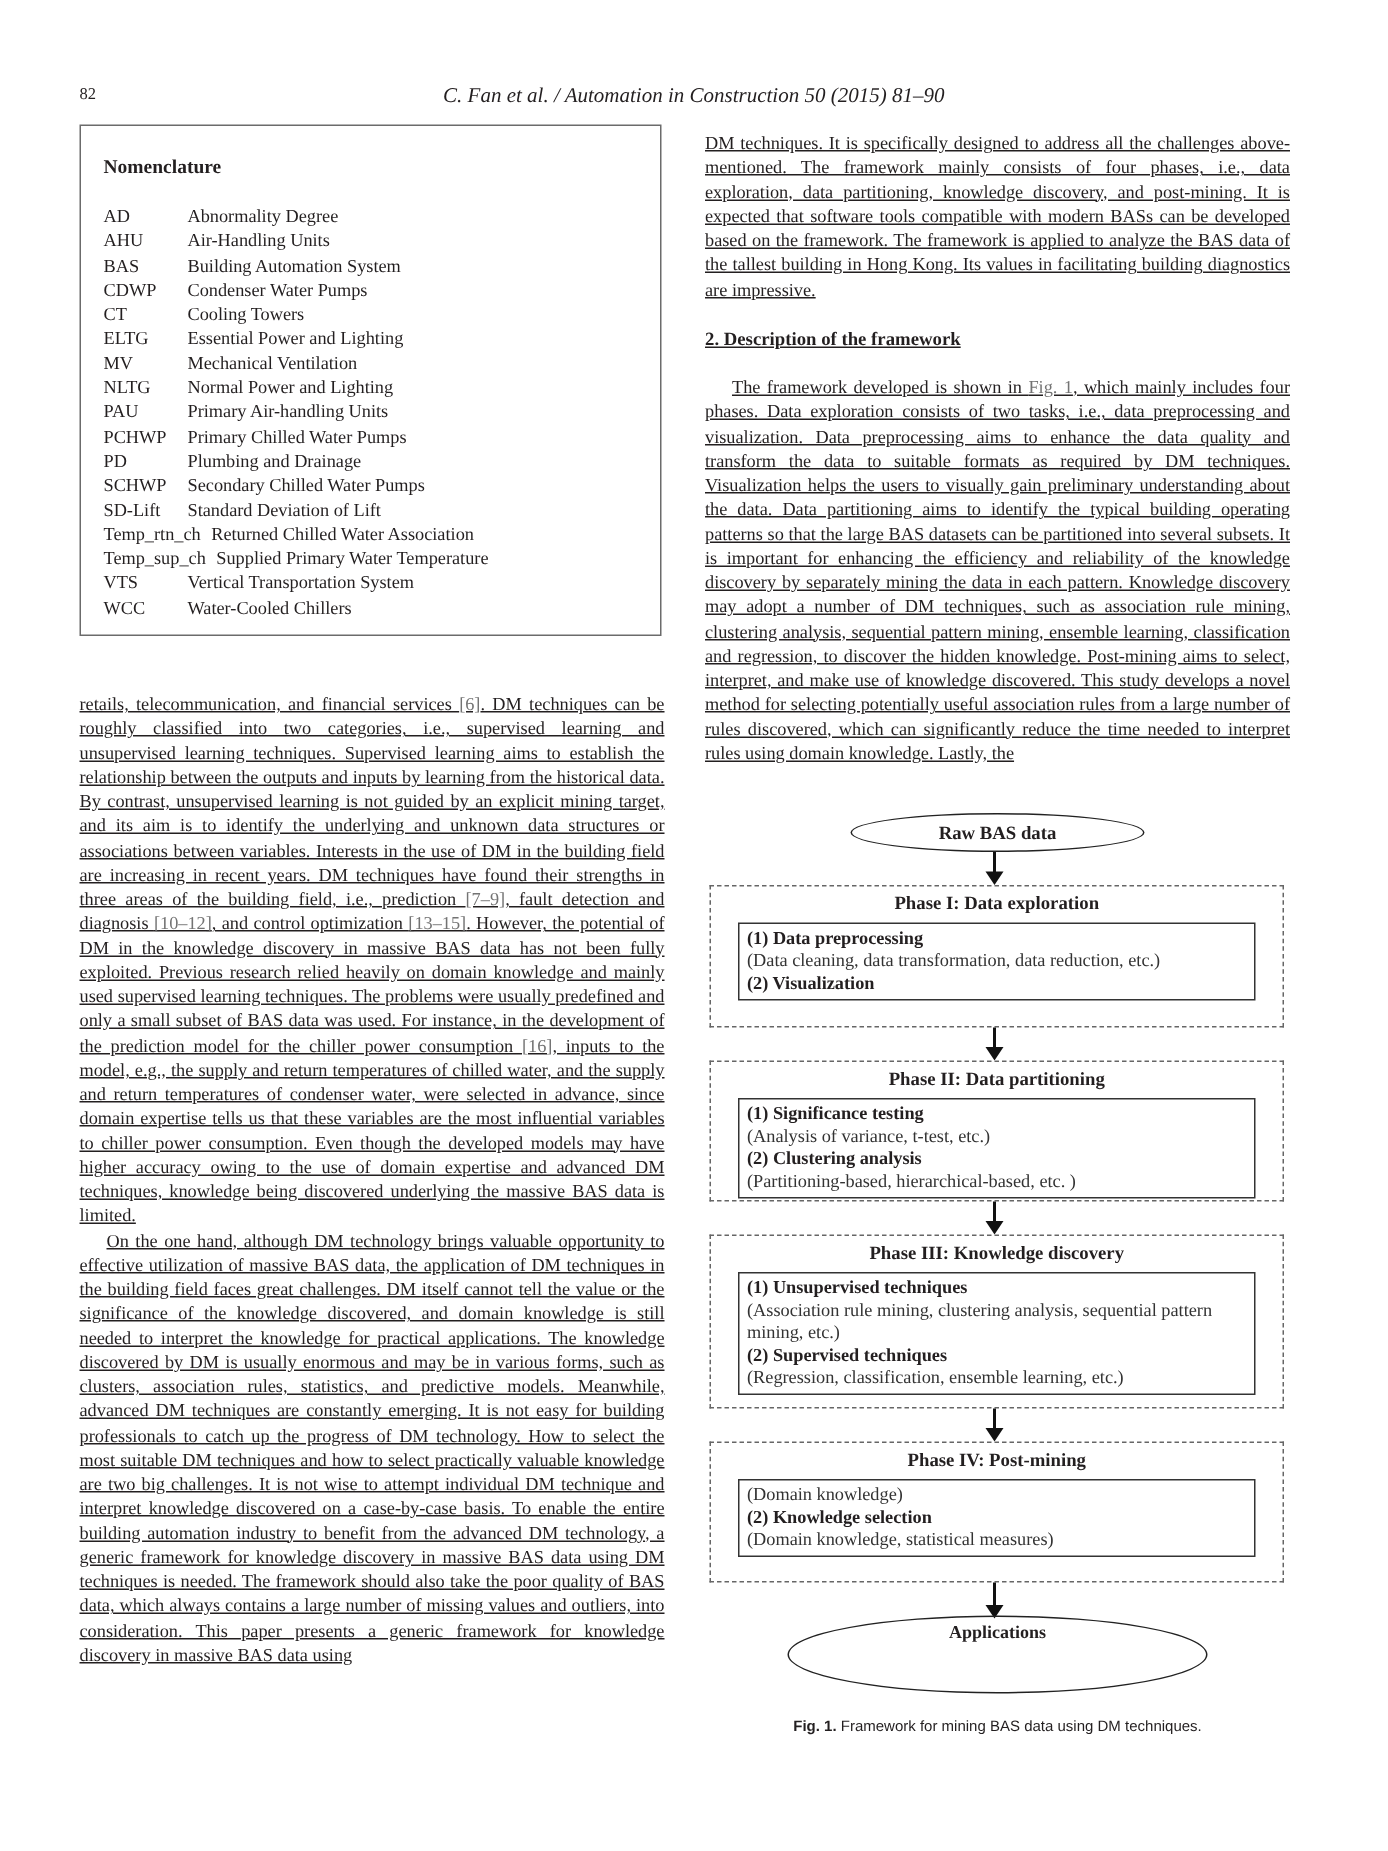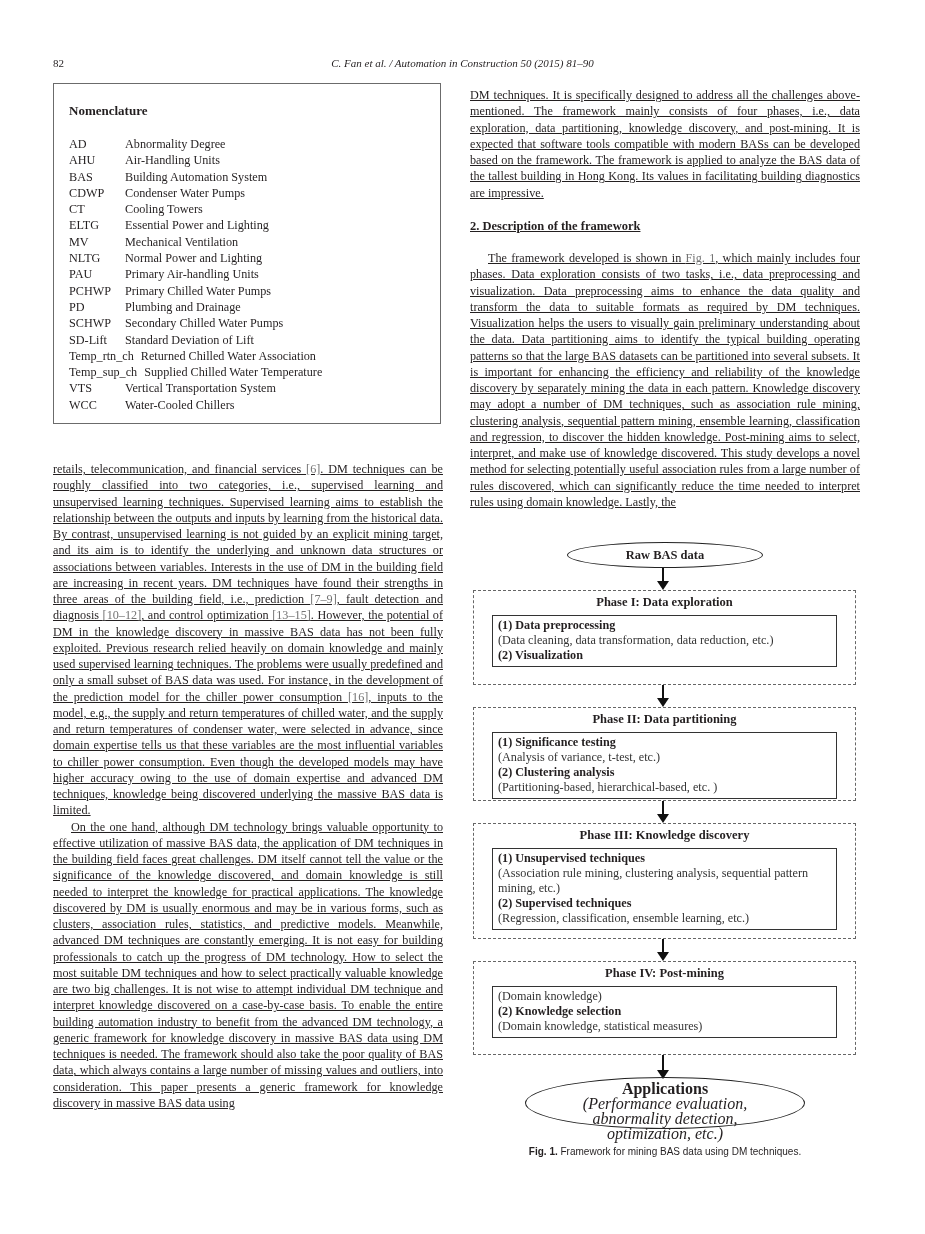--- a/index.html
+++ b/index.html
@@ -1,19 +1,19 @@
 <!DOCTYPE html>
 <html><head>
 <meta charset="utf-8">
 <style>
   html, body { margin: 0; padding: 0; background: #ffffff; }
   body { width: 925px; height: 1234px; position: relative; overflow: hidden; color: #231f20;
          font-family: "Liberation Serif", "DejaVu Serif", serif; }
   .header-num { position: absolute; left: 53px; top: 57px; font-size: 11px; }
-  .header-journal { position: absolute; left: 0; width: 925px; top: 57px; text-align: center; font-size: 11px; font-style: italic; }
+  .header-journal { position: absolute; left: 0; width: 925px; top: 57px; text-align: center; font-size: 14px; font-style: italic; }
 
   .nomen { position: absolute; left: 53px; top: 83px; width: 388px; height: 341px; border: 1px solid #6b6b6b; box-sizing: border-box; }
   .nomen-title { position: absolute; left: 15px; top: 19px; font-weight: bold; font-size: 13px; }
   .nomen-list { position: absolute; left: 15px; top: 52px; font-size: 12.2px; line-height: 16.3px; }
   .nomen-row { display: flex; white-space: nowrap; }
   .nomen-abbr { width: 56px; flex: none; }
   .nomen-row.wide .nomen-abbr { width: auto; margin-right: 7px; }
 
   .col { position: absolute; font-size: 12.2px; line-height: 16.25px; text-align: justify; text-decoration: underline; }
   .col-left { left: 53px; top: 461px; width: 390px; }
@@ -96,21 +96,21 @@
     <div class="nomen-row">
         <span class="nomen-abbr">SD-Lift</span>
         <span>Standard Deviation of Lift</span>
       </div>
     <div class="nomen-row wide">
         <span class="nomen-abbr">Temp_rtn_ch</span>
         <span>Returned Chilled Water Association</span>
       </div>
     <div class="nomen-row wide">
         <span class="nomen-abbr">Temp_sup_ch</span>
-        <span>Supplied Chilled Water Temperature</span>
+        <span>Supplied Primary Water Temperature</span>
       </div>
     <div class="nomen-row">
         <span class="nomen-abbr">VTS</span>
         <span>Vertical Transportation System</span>
       </div>
     <div class="nomen-row">
         <span class="nomen-abbr">WCC</span>
         <span>Water-Cooled Chillers</span>
       </div>
   </div>
@@ -166,19 +166,18 @@
   <div class="phase" style="top:426px; height:94px;">
     <div class="phase-title">Phase IV: Post-mining</div>
     <div class="inner">
       <div class="i">(Domain knowledge)</div>
       <div class="b">(2) Knowledge selection</div>
       <div class="i">(Domain knowledge, statistical measures)</div>
     </div>
   </div>
   <div class="arrow" style="top:520px; height:22px;"></div>
 
-  <div class="ellipse" style="left:60px; top:542px; width:280px; height:52px; padding-top:3px; font-size:16px; line-height:15px;">
+  <div class="ellipse" style="left:60px; top:542px; width:280px; height:52px; padding-top:3px; font-size:12px; line-height:15px;">
     <div style="font-weight:bold;">Applications</div>
-    <div style="font-style:italic; padding:0 30px;">(Performance evaluation, abnormality detection, optimization, etc.)</div>
   </div>
 
   <div class="caption"><b>Fig. 1.</b><span> Framework for mining BAS data using DM techniques.</span></div>
 </div>
 
 </body></html>

